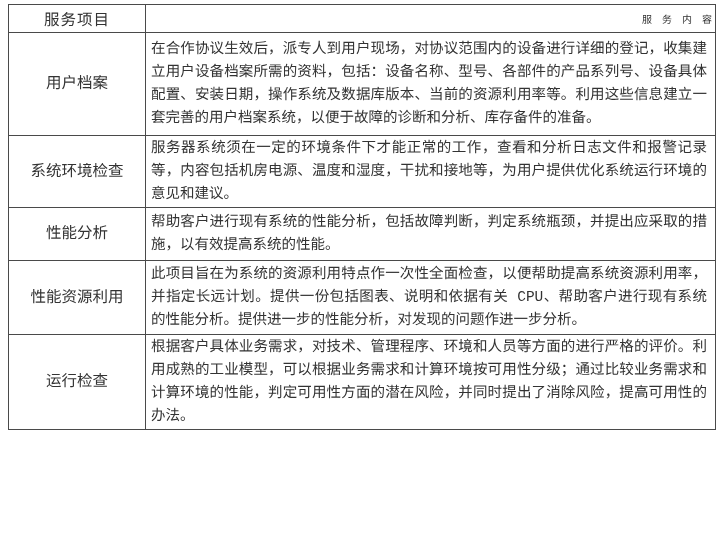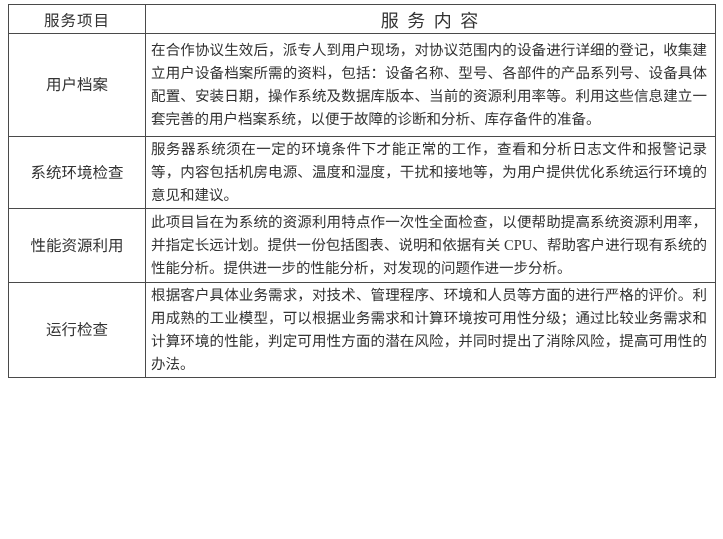--- a/index.html
+++ b/index.html
@@ -12,42 +12,43 @@
     width:723px;height:539px;
     background:var(--bg-color);
     font-family:"Liberation Serif","DejaVu Serif",serif;
     color:var(--text-color);
   }
   .page{
     position:relative;
     width:723px;height:448px;
     overflow:hidden;
     background:var(--bg-color);
+    font-family:Liberation Mono, monospace;
   }
   table.service-table{
     position:absolute;left:8px;top:4px;
     width:708px;
     border-collapse:collapse;
     table-layout:fixed;
   }
   col.c-item{width:137px;}
   td,th{
     border:1px solid var(--border-color);
     vertical-align:middle;
     font-weight:normal;
   }
   th.h-item{
     height:25px;
     text-align:center;
     font-size:15.5px;
     letter-spacing:1px;
   }
   th.h-content{
-    text-align:center;
-    font-size:18px;
+    text-align:right;
+    font-size:10px;
     letter-spacing:2px;
   }
   td.item{
     text-align:center;
     font-size:15.5px;
     padding:0 8px;
     line-height:24px;
     margin-left:48px;
   }
   td.content{
@@ -79,20 +80,24 @@
       <th class="h-content">服 务 内 容</th>
     </tr>
     <tr class="r0">
       <td class="item">用户档案</td>
       <td class="content">在合作协议生效后，派专人到用户现场，对协议范围内的设备进行详细的登记，收集建立用户设备档案所需的资料，包括：设备名称、型号、各部件的产品系列号、设备具体配置、安装日期，操作系统及数据库版本、当前的资源利用率等。利用这些信息建立一套完善的用户档案系统，以便于故障的诊断和分析、库存备件的准备。</td>
     </tr>
     <tr class="r2">
       <td class="item">系统环境检查</td>
       <td class="content">服务器系统须在一定的环境条件下才能正常的工作，查看和分析日志文件和报警记录等，内容包括机房电源、温度和湿度，干扰和接地等，为用户提供优化系统运行环境的意见和建议。</td>
     </tr>
+    <tr class="r3">
+      <td class="item">性能分析</td>
+      <td class="content">帮助客户进行现有系统的性能分析，包括故障判断，判定系统瓶颈，并提出应采取的措施，以有效提高系统的性能。</td>
+    </tr>
     <tr class="r4">
       <td class="item">性能资源利用</td>
       <td class="content">此项目旨在为系统的资源利用特点作一次性全面检查，以便帮助提高系统资源利用率，并指定长远计划。提供一份包括图表、说明和依据有关 CPU、帮助客户进行现有系统的性能分析。提供进一步的性能分析，对发现的问题作进一步分析。</td>
     </tr>
     <tr class="r6">
       <td class="item">运行检查</td>
       <td class="content">根据客户具体业务需求，对技术、管理程序、环境和人员等方面的进行严格的评价。利用成熟的工业模型，可以根据业务需求和计算环境按可用性分级；通过比较业务需求和计算环境的性能，判定可用性方面的潜在风险，并同时提出了消除风险，提高可用性的办法。</td>
     </tr>
 
   </tbody>

